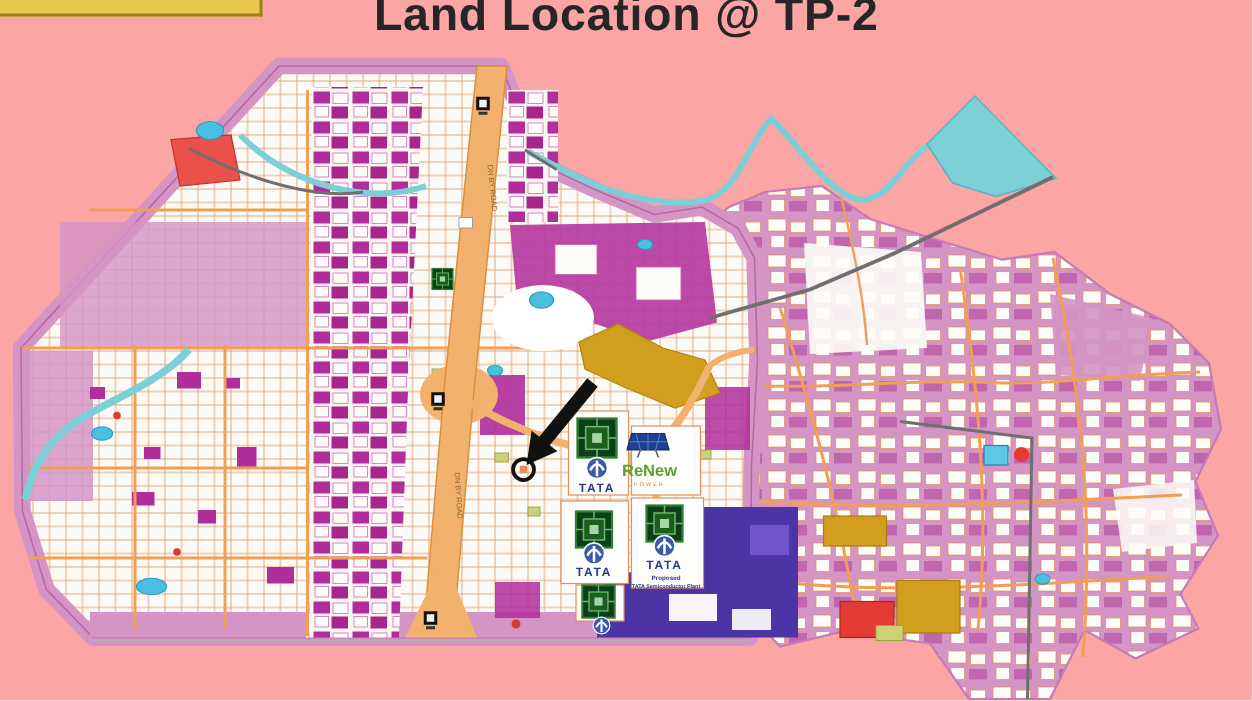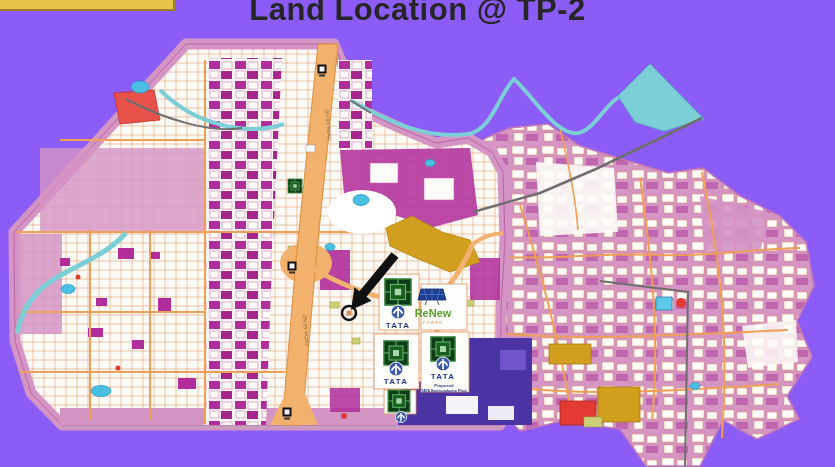--- a/index.html
+++ b/index.html
@@ -1,16 +1,16 @@
 <!DOCTYPE html>
 <html><head>
 <meta charset="utf-8">
 <style>
   html,body{margin:0;padding:0;background:#ffffff;}
-  .slide{position:relative;width:835px;height:467px;overflow:hidden;background:#8b5cf6;
+  .slide{position:relative;width:835px;height:467px;overflow:hidden;background:#fca5a5;
          font-family:"Liberation Sans",sans-serif;text-decoration:underline;}
   .title{position:absolute;left:0;right:0;top:-8px;text-align:center;
          font-size:31px;font-weight:bold;color:#262626;letter-spacing:.5px;}
   .accent-bar{position:absolute;left:0;top:0;width:173px;height:9px;background:#e7c54b;
          border-bottom:2px solid #9d7f24;border-right:2px solid #9d7f24;}
   svg{position:absolute;left:0;top:0;}
   svg text{font-family:"Liberation Sans",sans-serif;}
   .tata-word{font-size:8px;font-weight:bold;fill:#283c8f;letter-spacing:1.2px;}
 </style>
 </head>

